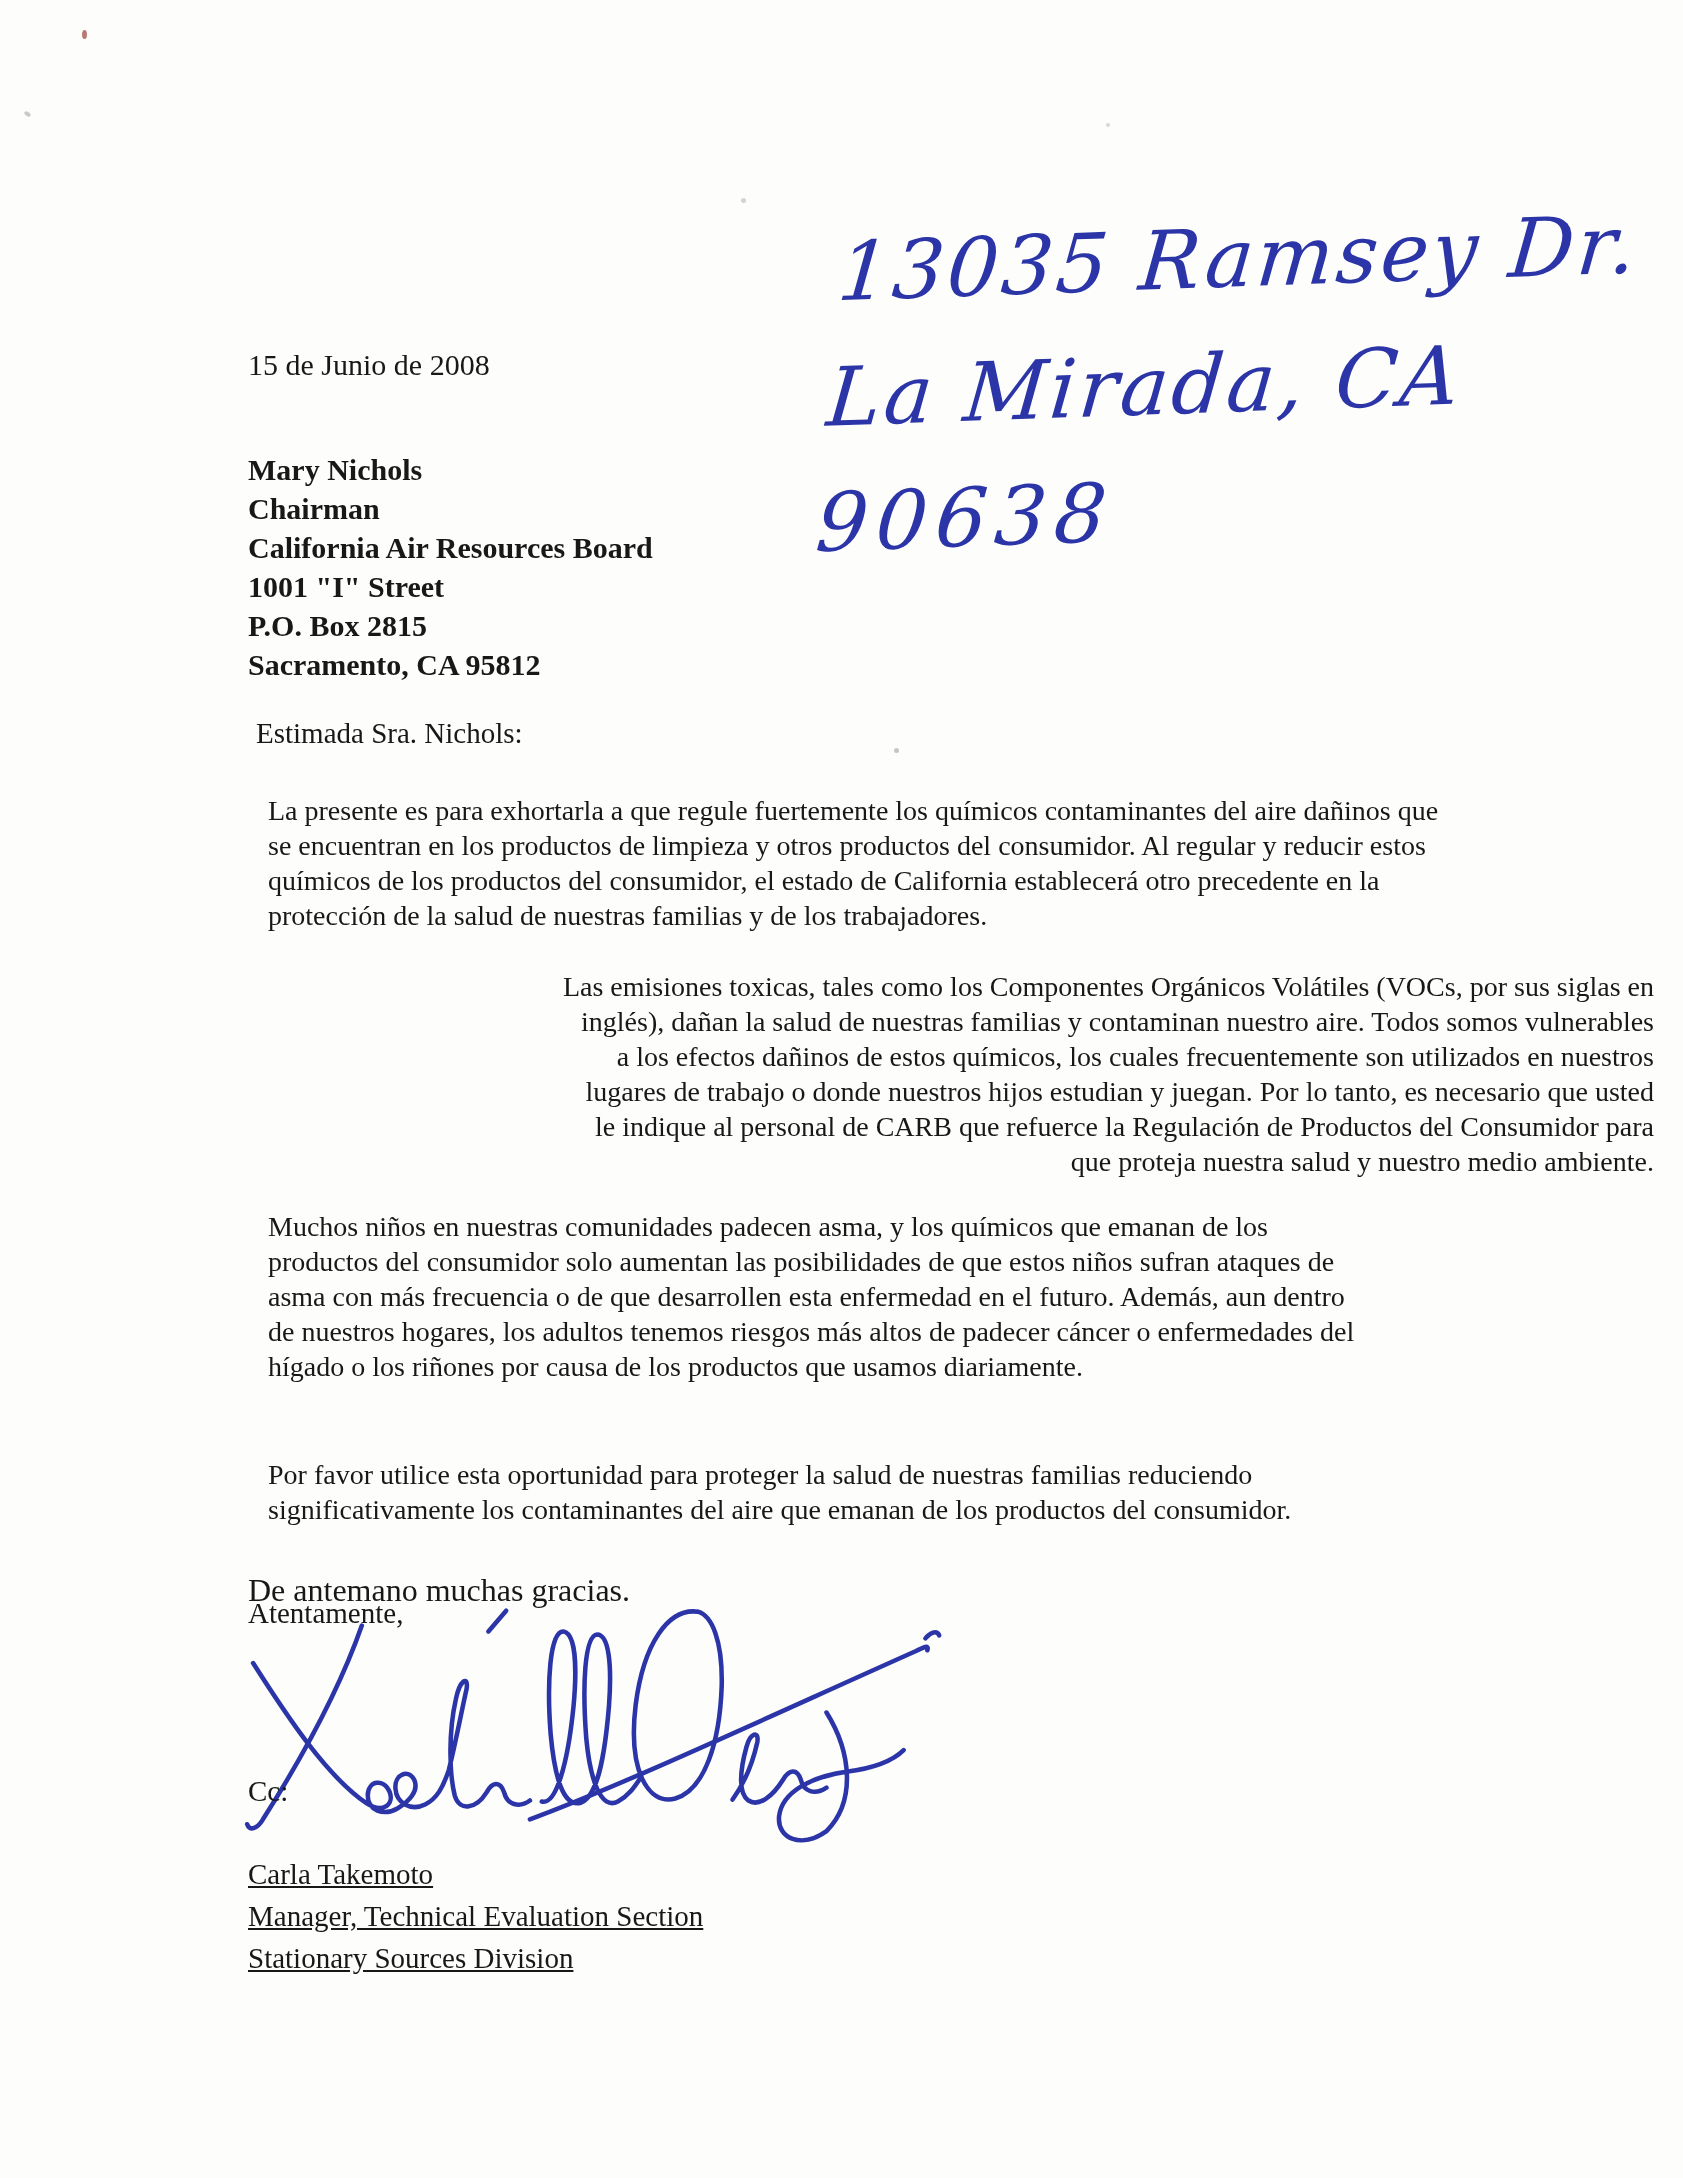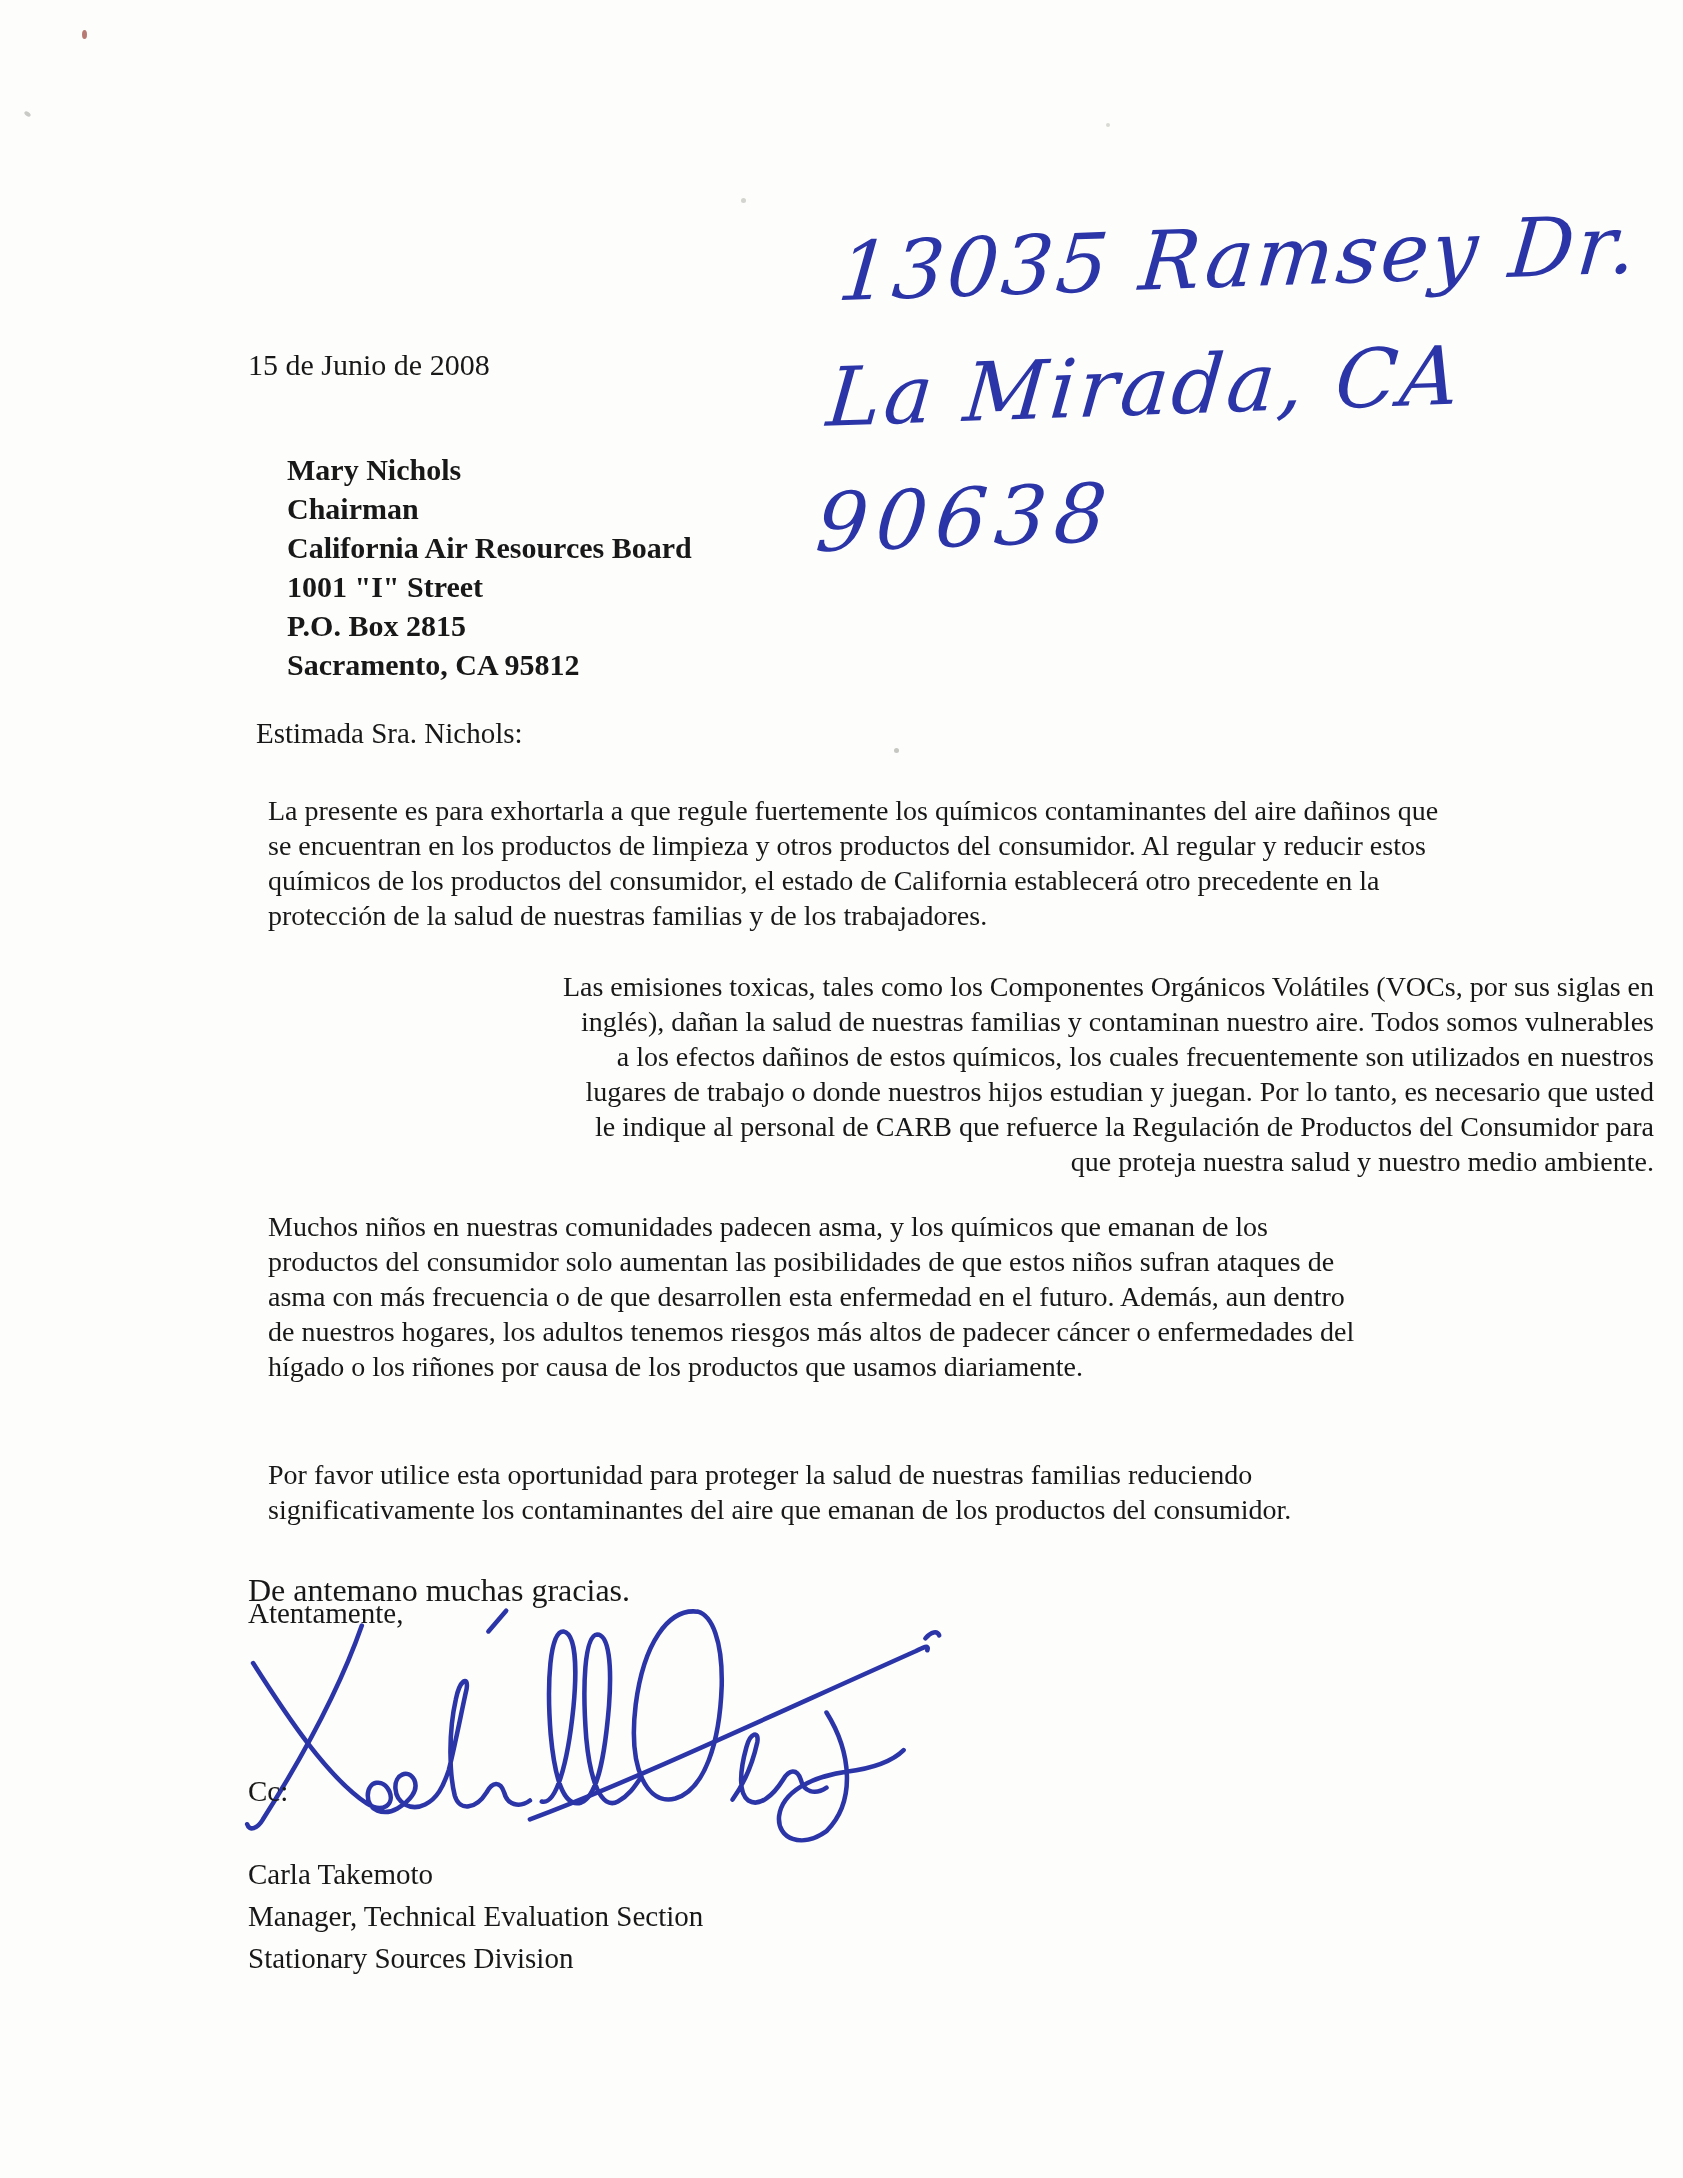--- a/index.html
+++ b/index.html
@@ -14,42 +14,41 @@
   }
   .typed { position: absolute; white-space: pre-line; }
   .date {
     left: 248px; top: 348px;
     font-size: 30px;
   }
   .recipient {
     left: 248px; top: 450px;
     font-size: 30px; font-weight: bold;
     line-height: 39px;
-    margin-left: 39px;
   }
   .salutation {
     left: 248px; top: 717px;
     font-size: 29px;
     margin-left: 8px;
   }
   .para {
     left: 248px;
     font-size: 28px;
     line-height: 35px;
     width: 1386px;
     margin-left: 20px;
   }
   .p1 { top: 793px; }
   .p2 { top: 969px; text-align: right; }
   .p3 { top: 1209px; }
   .p4 { top: 1457px; }
   .thanks { left: 248px; top: 1572px; font-size: 32px; }
   .signoff { left: 248px; top: 1597px; font-size: 29px; }
   .cc { left: 248px; top: 1775px; font-size: 29px; }
-  .cc-entry-1 { left: 248px; top: 1853px; font-size: 29px; line-height: 42px; }
+  .cc-entry-1 { left: 248px; top: 1853px; font-size: 29px; line-height: 42px; text-decoration: underline; }
   .cc-entry-2 { left: 248px; top: 2020px; font-size: 29px; line-height: 42px; }
 
   .hand-address {
     position: absolute;
     left: 844px; top: 210px;
     color: #2b35a8;
     font-family: "DejaVu Serif", serif;
     font-style: italic;
     font-size: 81px;
     line-height: 125px;

